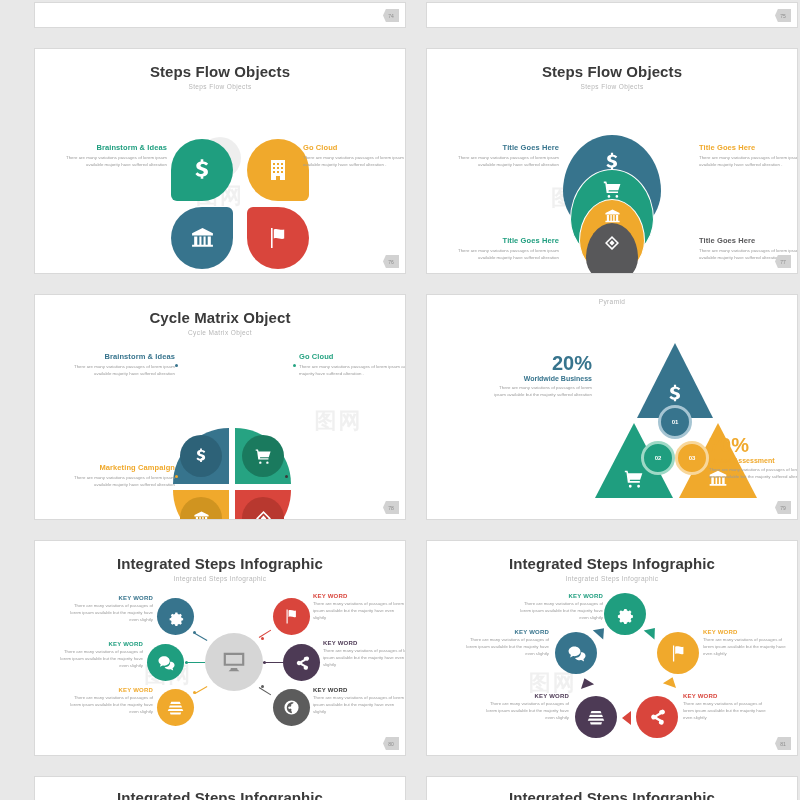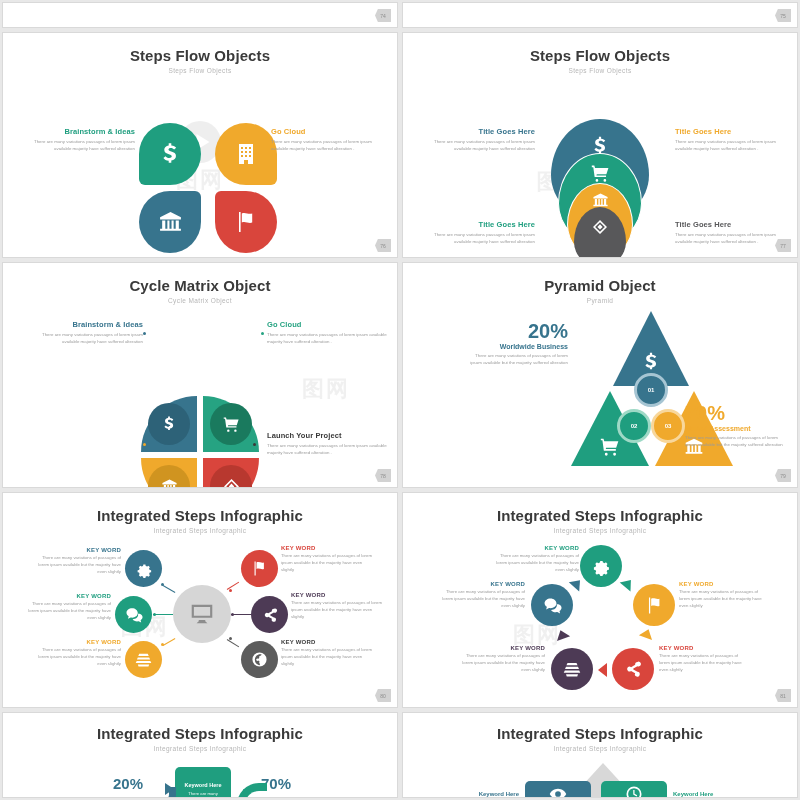--- a/index.html
+++ b/index.html
@@ -8,21 +8,22 @@
     background:#e8e8e8;
     font-family:"Liberation Sans", sans-serif;
     overflow:hidden;
     position:relative;
   }
   .grid{
     position:absolute;inset:0;
     display:grid;
     grid-template-columns:1fr 1fr;
     grid-template-rows:30px 230px 230px 220px 90px;
-    gap:0;
+    gap:16px;
+    margin-left:32px;
   }
   .slide{
     position:relative;
     background:#fff;
     border:1px solid #d9d9d9;
     margin:2px;
     overflow:hidden;
     box-sizing:border-box;
   }
   .slide-inner{position:absolute;inset:0;}
@@ -351,37 +352,36 @@
       </div>
 
       <div class="abs t-right" style="left:22px;top:315px;width:118px;transform:translateY(-258px)">
         <div class="blk-title" style="color:#37748d">Brainstorm &amp; Ideas</div>
         <div class="blk-desc">There are many variations  passages of lorem ipsum available   majority have suffered  alteration</div>
       </div>
       <div class="abs t-left" style="left:264px;top:57px;width:122px">
         <div class="blk-title" style="color:#26a382">Go Cloud</div>
         <div class="blk-desc">There are many variations  passages of lorem ipsum available   majority have suffered  alteration .</div>
       </div>
-      <div class="abs t-left" style="left:264px;top:168px;width:122px">
-        <div class="blk-title" style="color:#3a3a3a">Launch Your Project</div>
-        <div class="blk-desc">There are many variations  passages of lorem ipsum available   majority have suffered  alteration .</div>
+      <div class="abs t-right" style="left:22px;top:168px;width:118px">
+        <div class="blk-title" style="color:#f0a92c">Marketing Campaign</div>
+        <div class="blk-desc">There are many variations  passages of lorem ipsum available   majority have suffered  alteration</div>
       </div>
 
       <div class="dot" style="left:140px;top:69px;background:#37748d"></div>
       <div class="dot" style="left:258px;top:69px;background:#26a382"></div>
       <div class="dot" style="left:140px;top:180px;background:#f0a92c"></div>
       <div class="dot" style="left:250px;top:180px;background:#3a3a3a"></div>
 
       <div class="page-badge">78</div>
     </div>
   </div>
 
   <div class="slide">
     <div class="slide-inner">
-      <div class="title">Pyramid Object</div>
       <div class="subtitle">Pyramid</div>
 
       <div class="abs" style="left:128px;top:48px;width:240px;height:155px">
 
         <div class="tri" style="left:82px;top:0;border-left:38px solid transparent;border-right:38px solid transparent;border-bottom:75px solid #37748d"></div>
         <svg width="22" height="22" class="ico" style="position:absolute;left:109px;top:40px">
             <use href="#i-dollar"></use>
           </svg>
 
         <div class="tri" style="left:40px;top:80px;border-left:39px solid transparent;border-right:39px solid transparent;border-bottom:75px solid #1f9e7f"></div>

